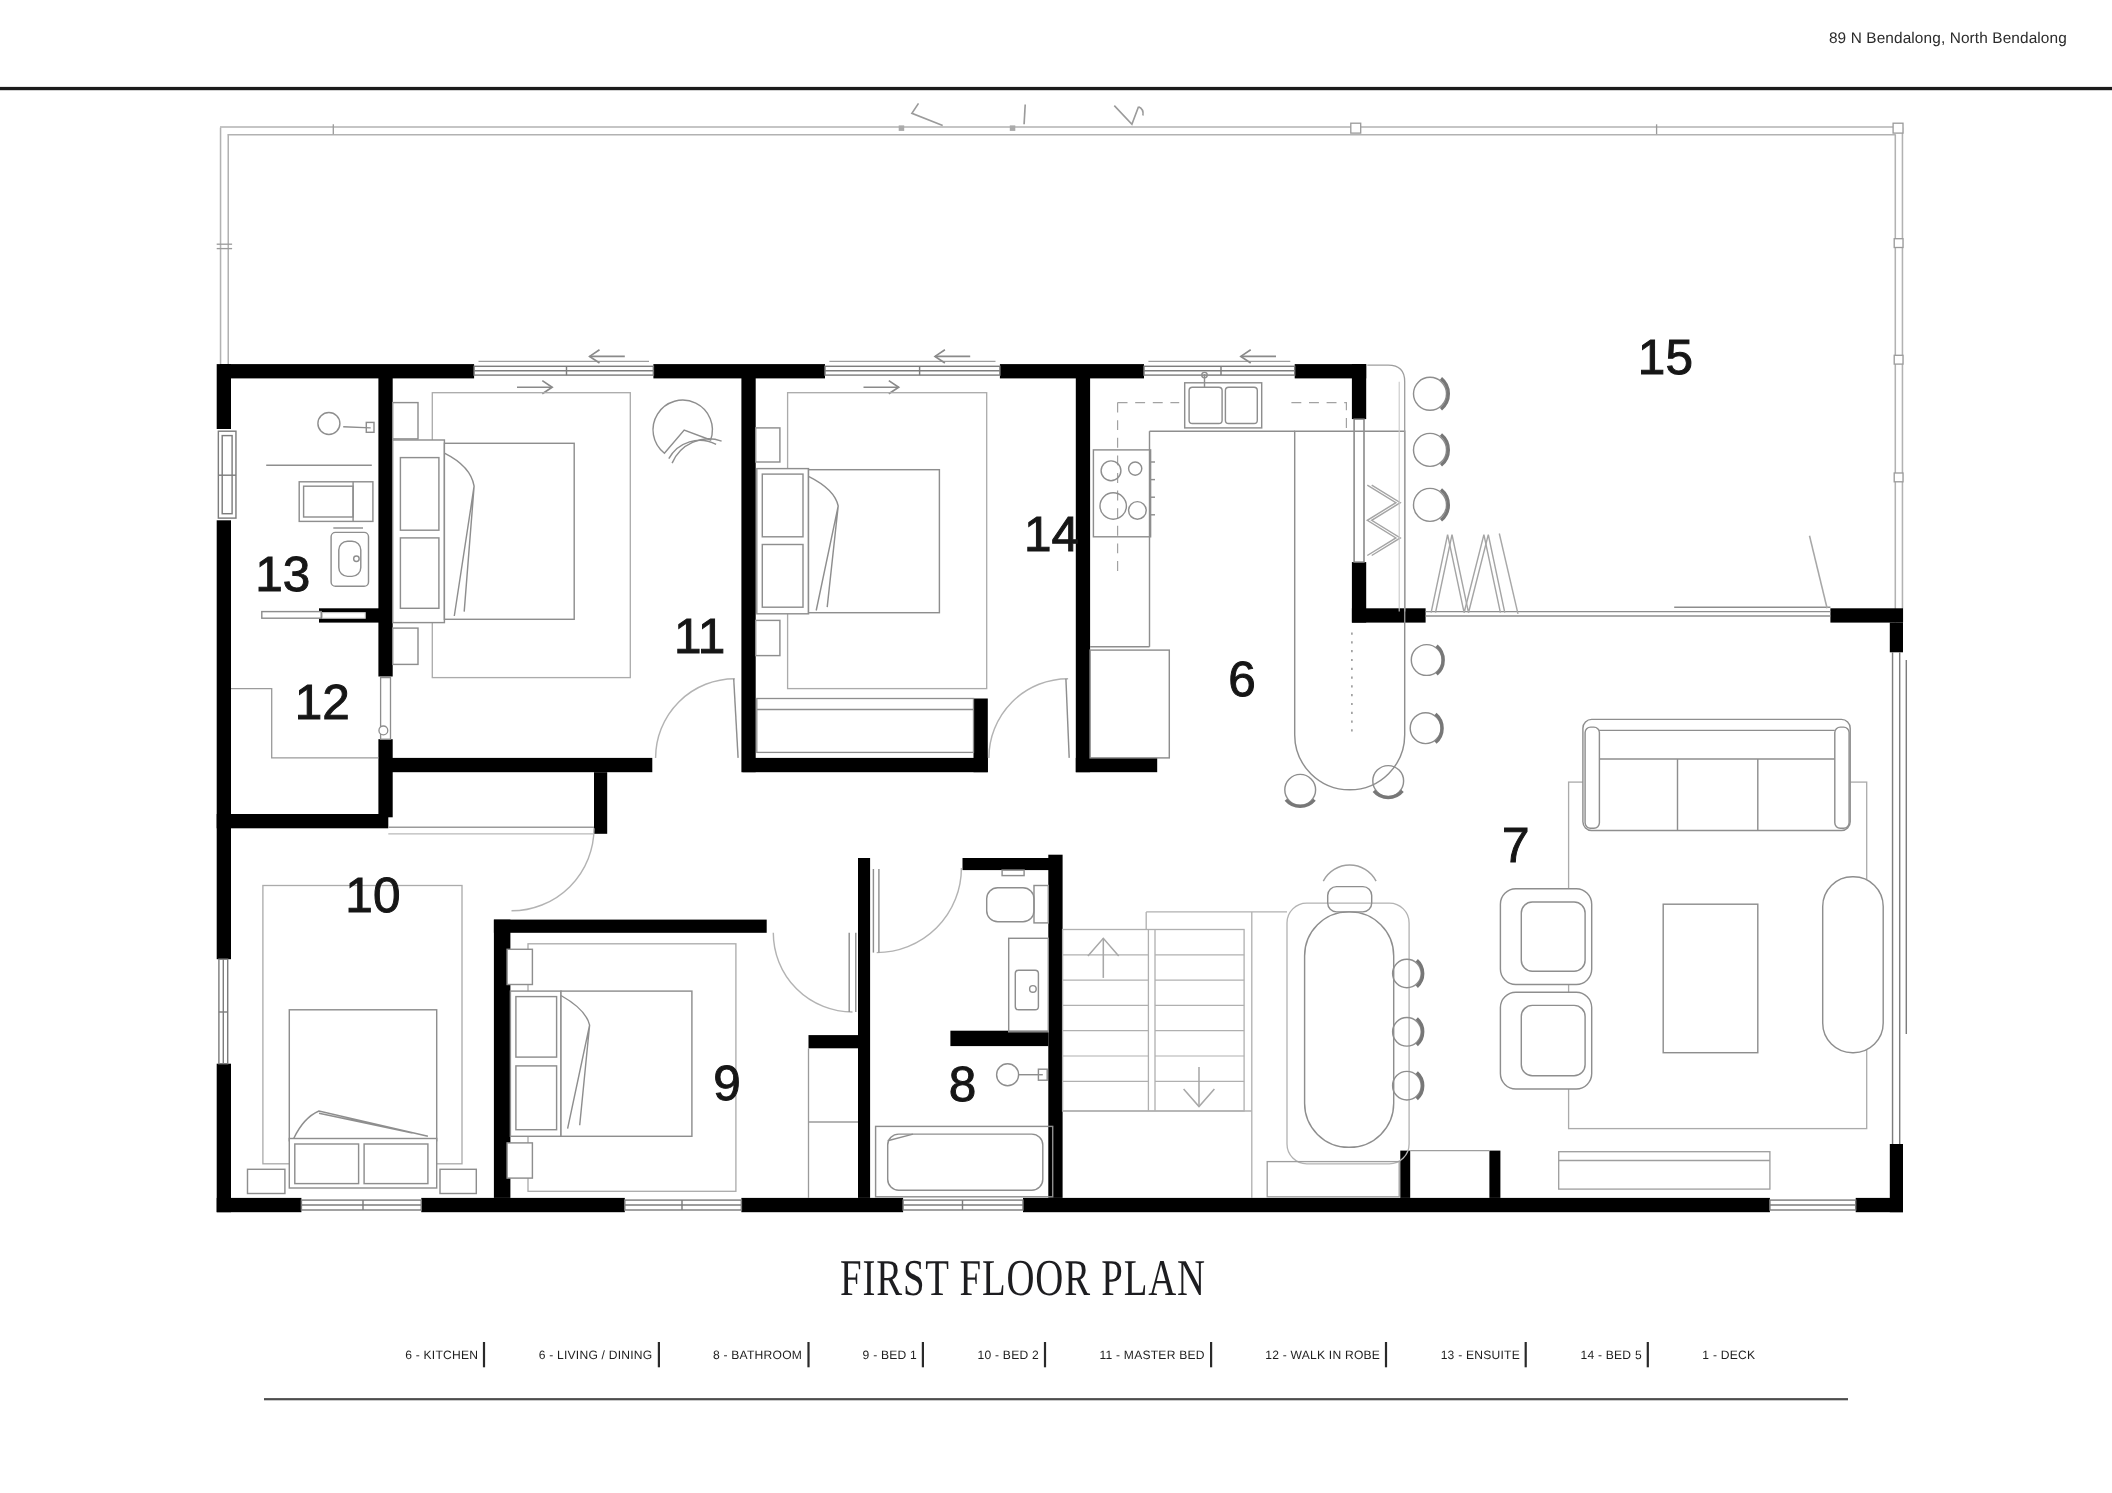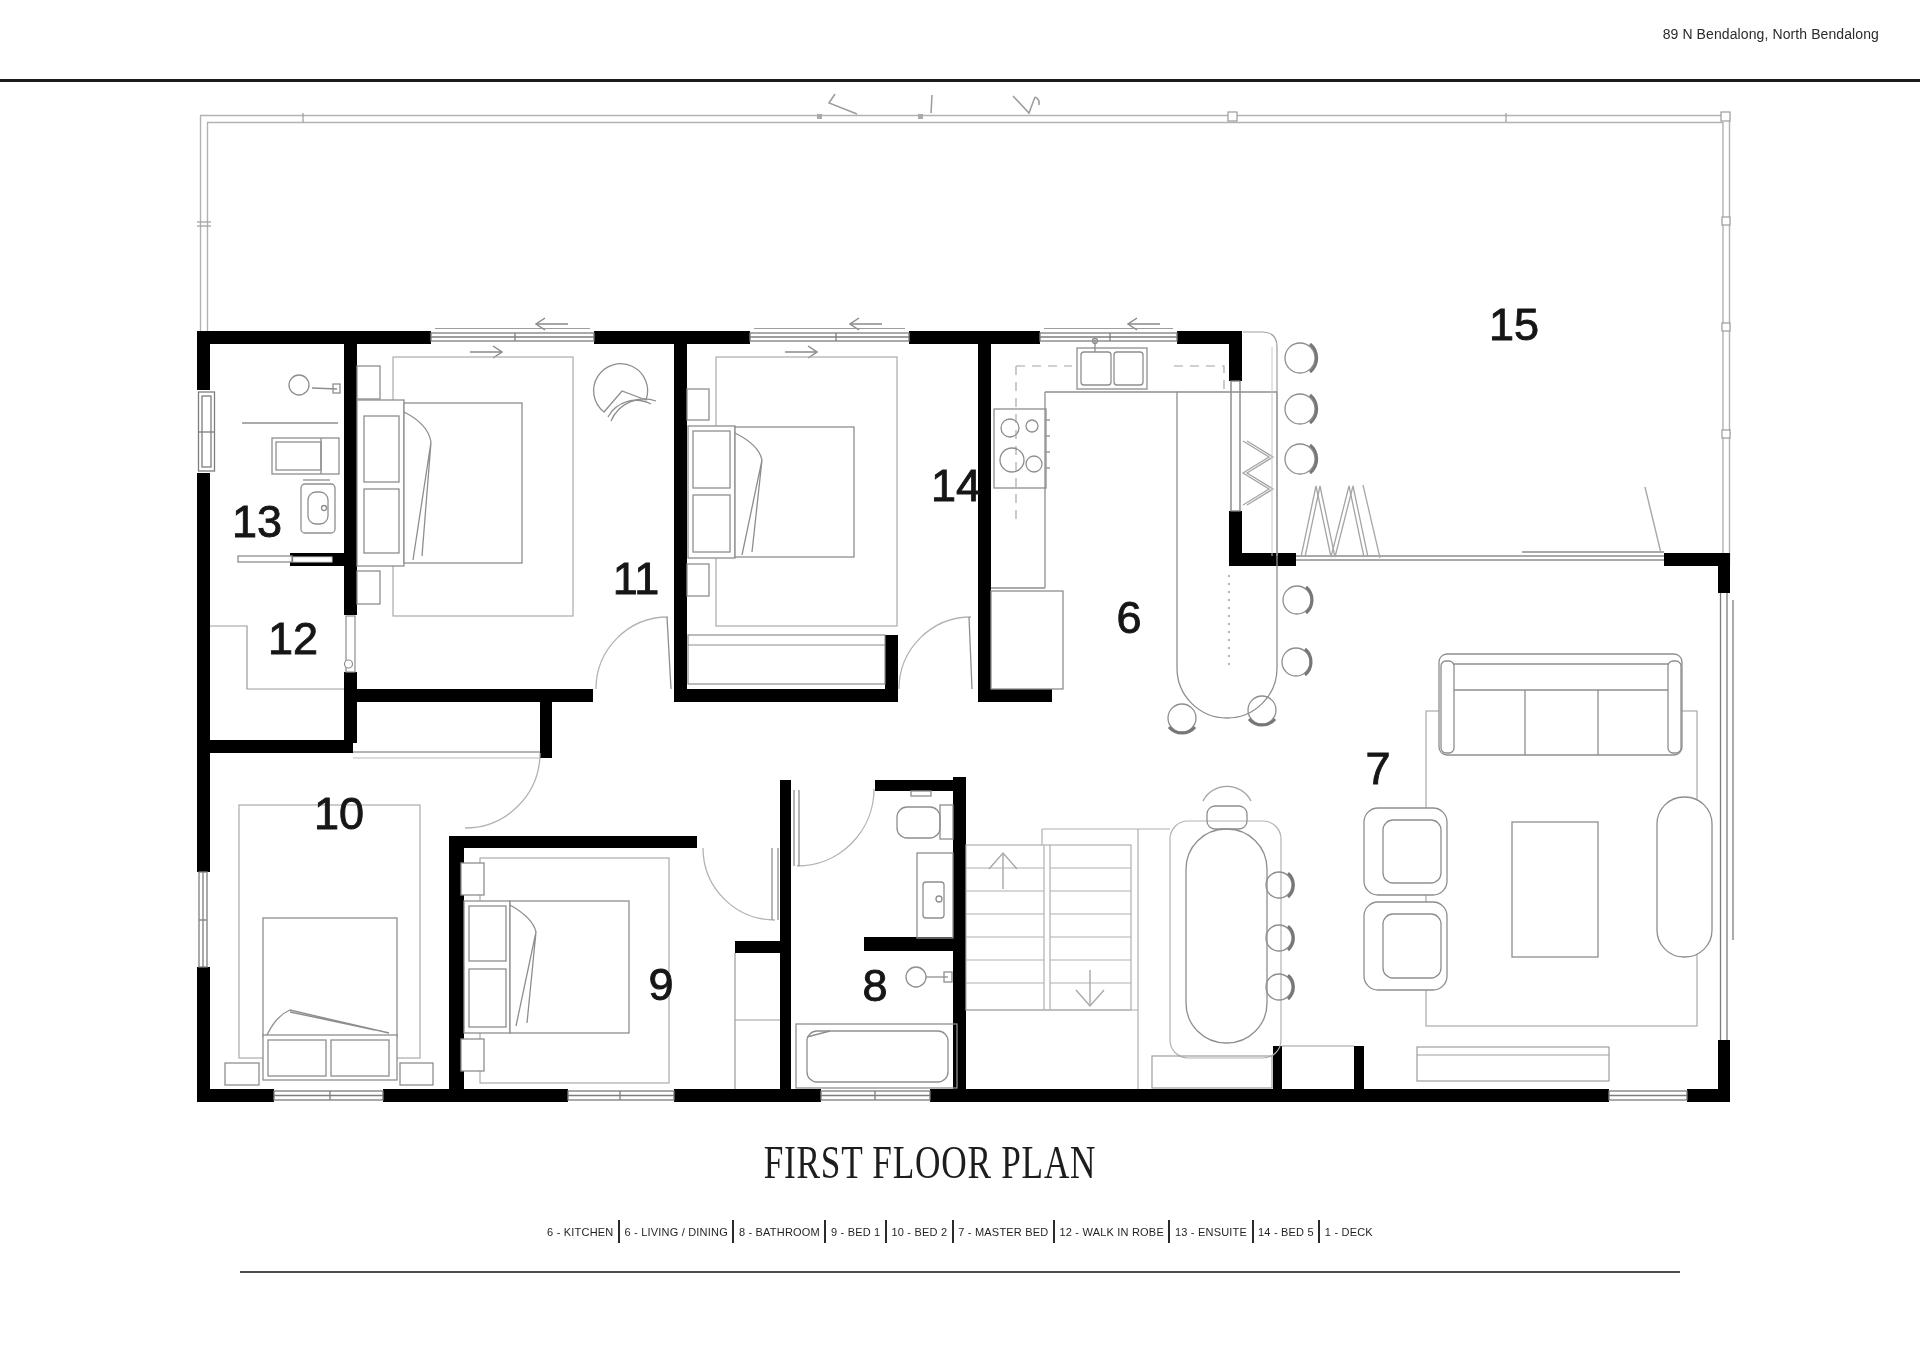--- a/index.html
+++ b/index.html
@@ -600,34 +600,34 @@
   <text x="661" y="1000">9</text>
   <text x="875" y="1001">8</text>
 </g>
 
 </svg>
 
 <div class="abs" style="top:1139px;left:930px;transform:translateX(-50%) scaleX(.75);white-space:nowrap;font-family:'Liberation Serif',serif;font-size:47px;line-height:1;color:#1d1d20;letter-spacing:1px;">FIRST FLOOR PLAN</div>
 
 <div class="abs" style="top:1220px;left:0;width:1920px;display:flex;justify-content:center;align-items:center;">
 <style>
-.lg{font-size:11px;color:#1f1f1f;letter-spacing:.2px;white-space:nowrap;padding:0 4.5px;}
+.lg{font-size:11px;color:#1f1f1f;letter-spacing:.2px;white-space:nowrap;padding:0 4.5px;margin-left:44px;}
 .lsep{width:2px;height:23px;background:#2a2a2a;}
 </style>
 <span class="lg">6 - KITCHEN</span>
       <span class="lsep"></span>
       <span class="lg">6 - LIVING / DINING</span>
       <span class="lsep"></span>
       <span class="lg">8 - BATHROOM</span>
       <span class="lsep"></span>
       <span class="lg">9 - BED 1</span>
       <span class="lsep"></span>
       <span class="lg">10 - BED 2</span>
       <span class="lsep"></span>
-      <span class="lg">7 - MASTER BED</span>
+      <span class="lg">11 - MASTER BED</span>
       <span class="lsep"></span>
       <span class="lg">12 - WALK IN ROBE</span>
       <span class="lsep"></span>
       <span class="lg">13 - ENSUITE</span>
       <span class="lsep"></span>
       <span class="lg">14 - BED 5</span>
       <span class="lsep"></span>
       <span class="lg">1 - DECK</span>
 
 </div>

